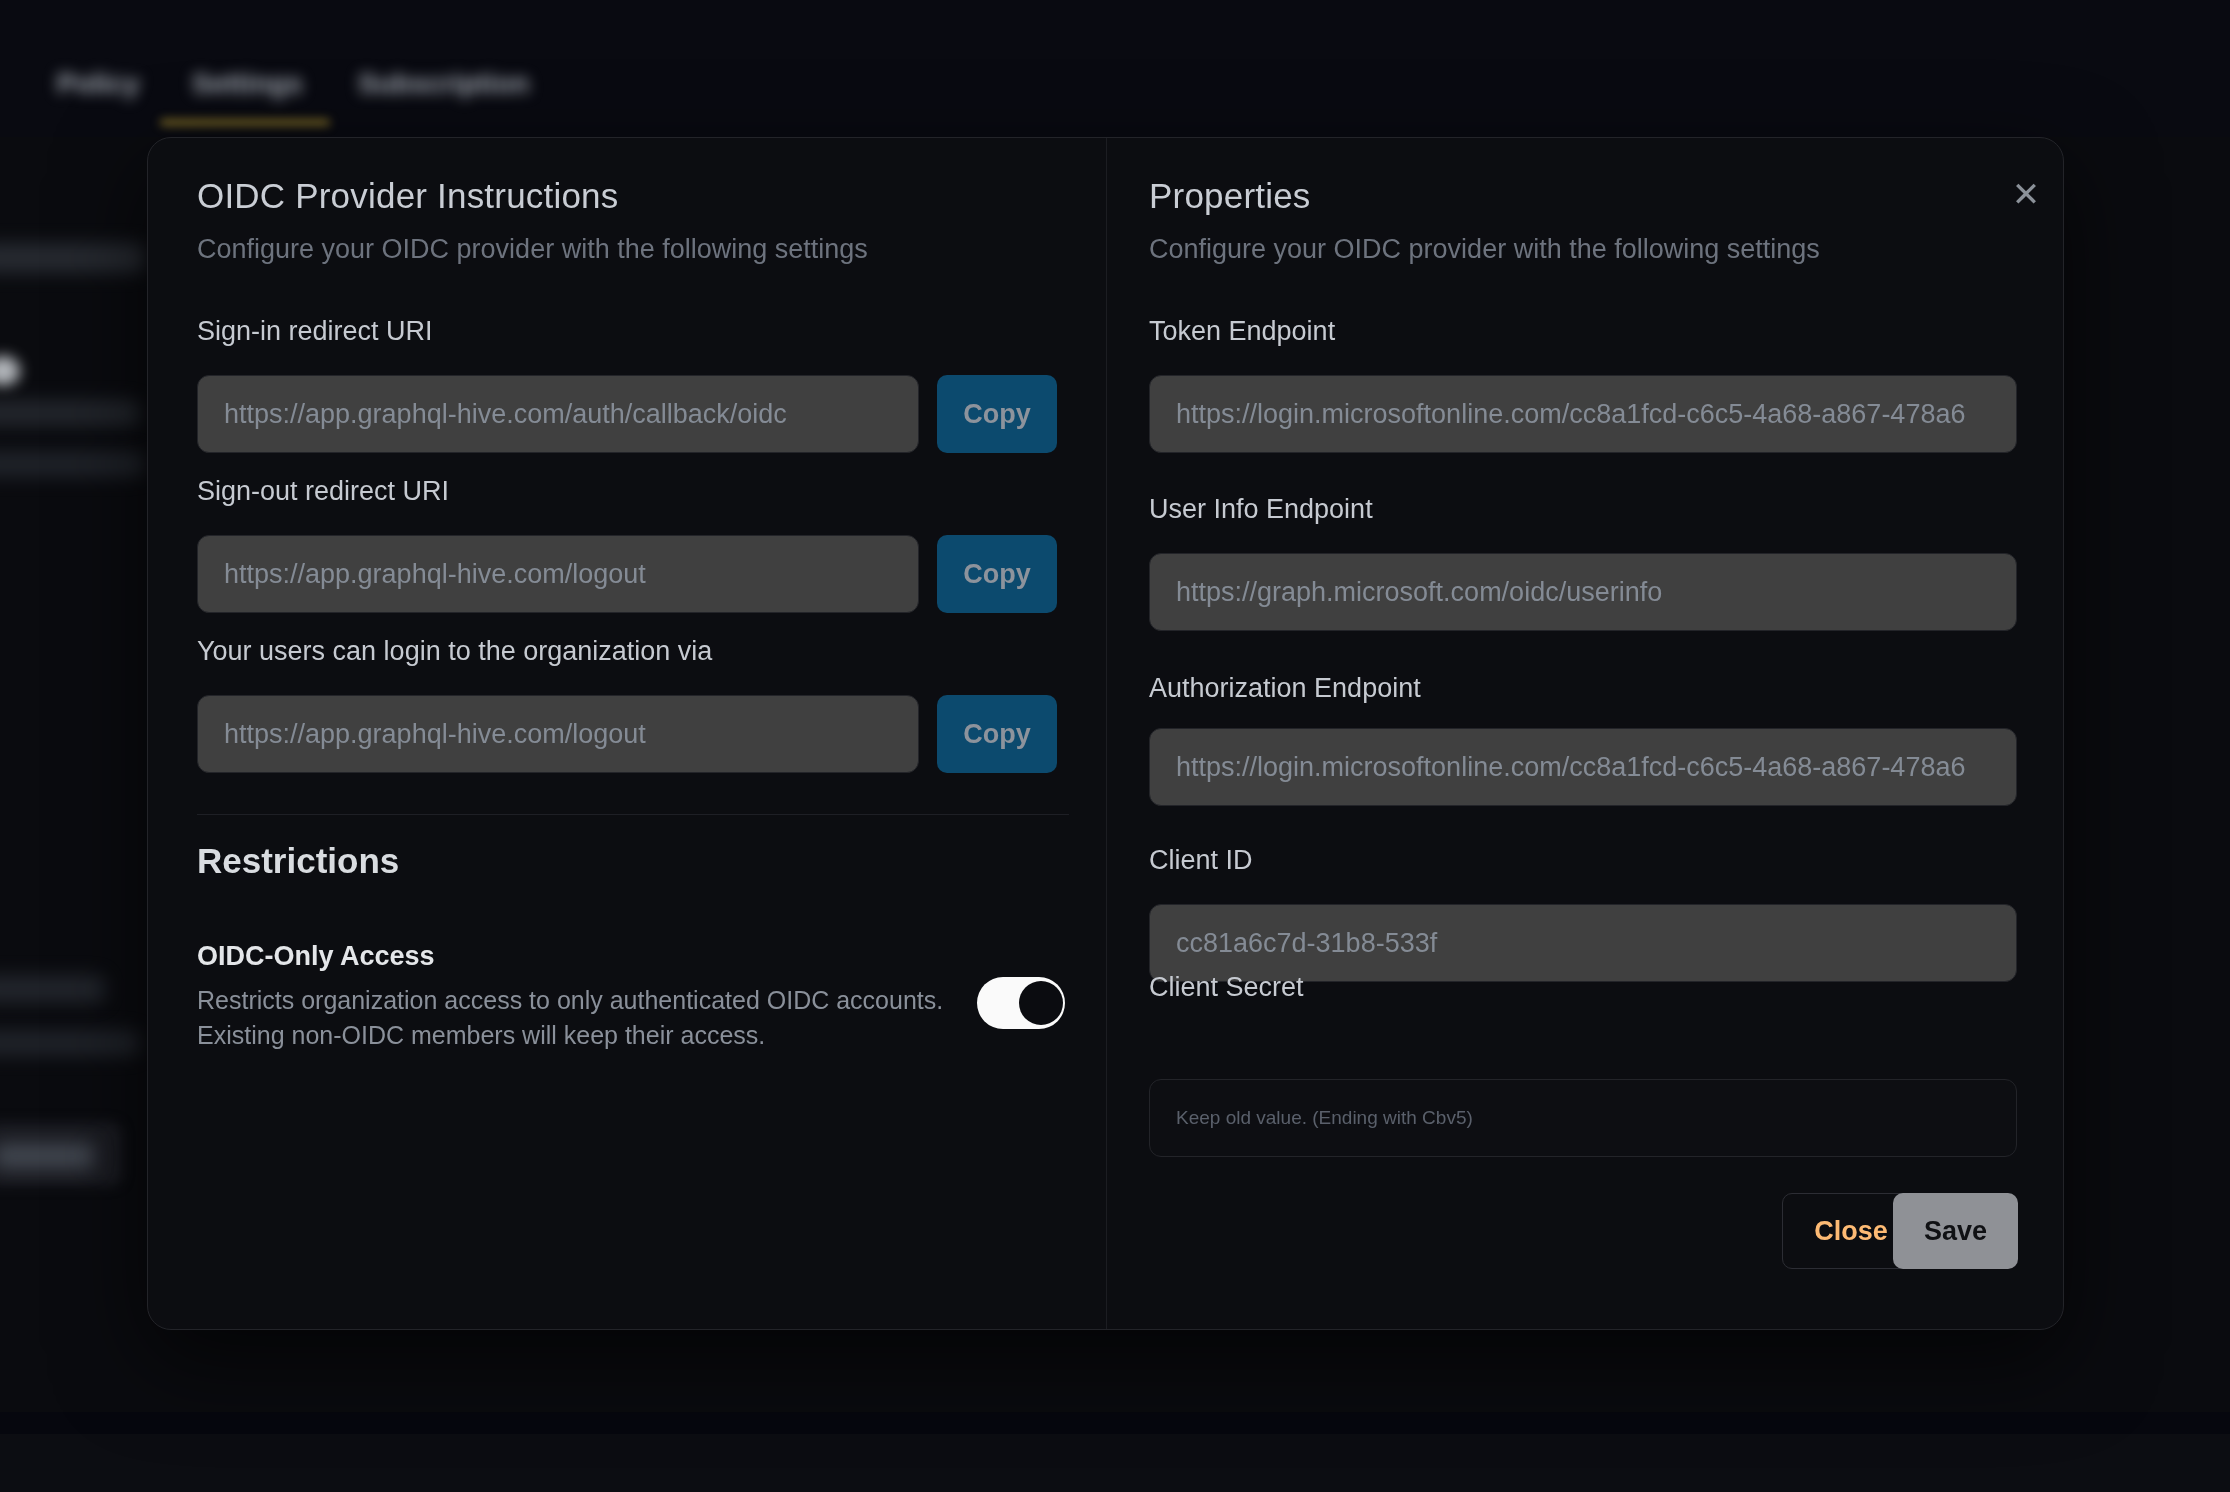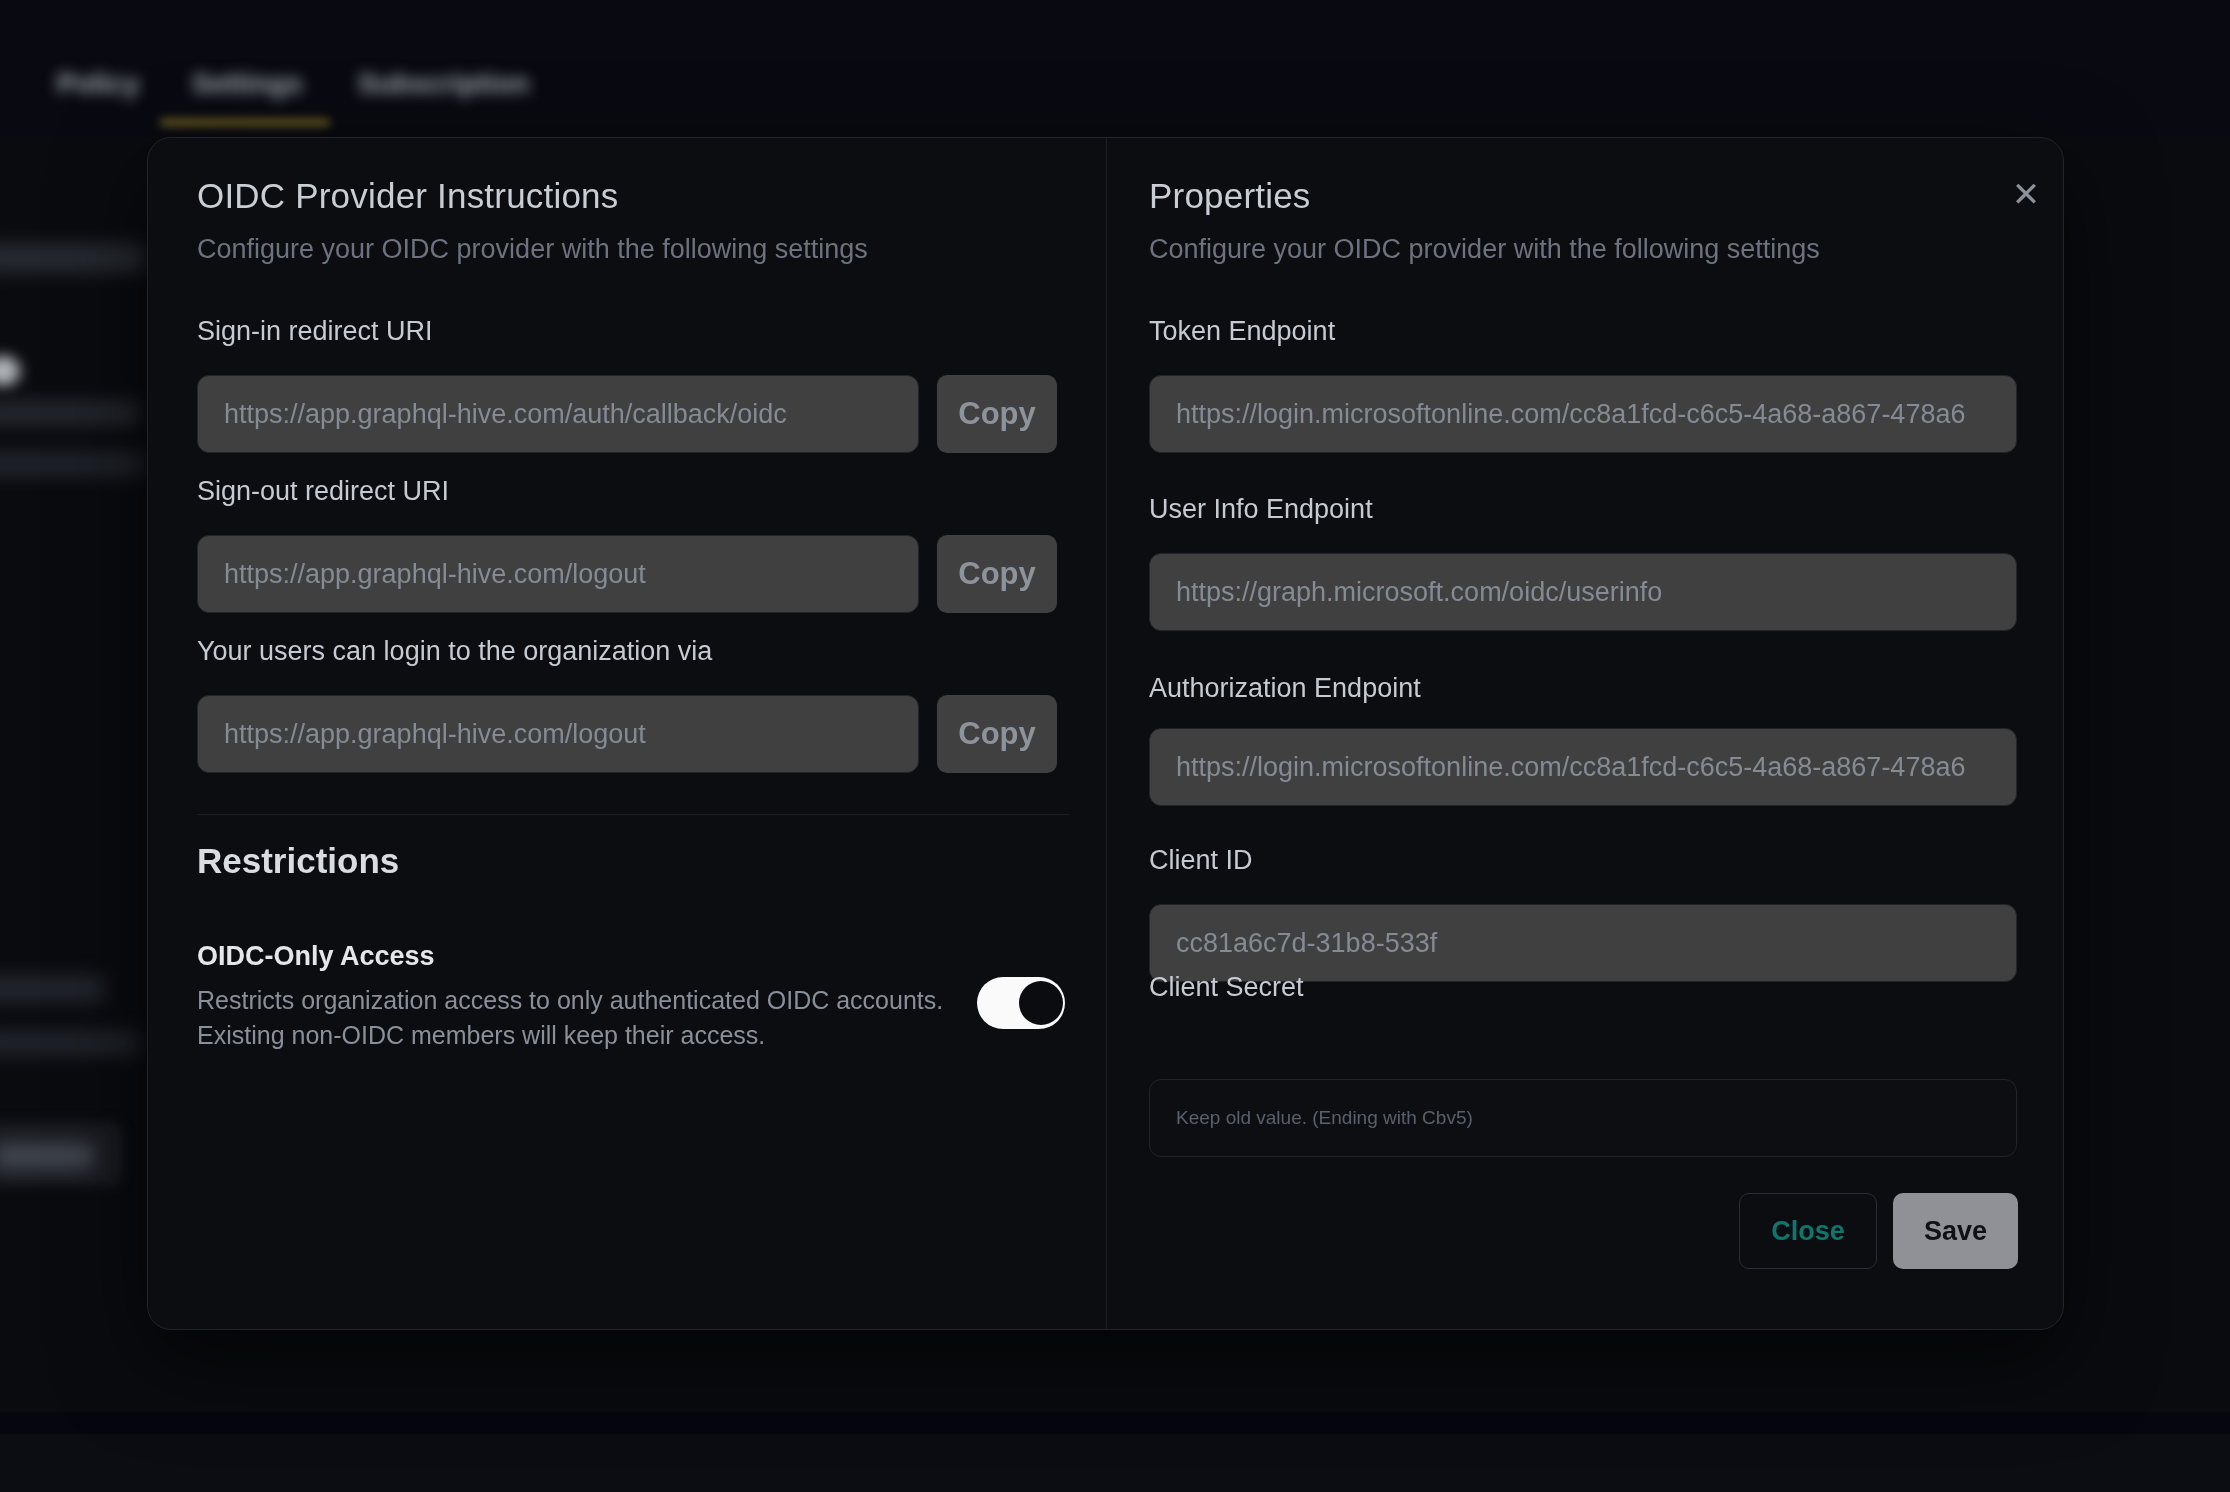--- a/index.html
+++ b/index.html
@@ -34,23 +34,23 @@
   .col-divider{position:absolute;left:958px;top:0;width:1px;height:100%;background:#1c1d22;}
   .section-title{position:absolute;font-size:35px;font-weight:500;color:#c9cdd4;letter-spacing:.2px;}
   .section-subtitle{position:absolute;font-size:27px;font-weight:400;color:#6d737e;}
   .field-label{position:absolute;font-size:27px;font-weight:500;color:#c6cad1;margin-top:7px;}
   .text-input{
     position:absolute;height:78px;border:1px solid #232429;border-radius:12px;background:#404040;
     box-sizing:border-box;display:flex;align-items:center;padding:0 26px;
     font-size:27px;color:#848b95;white-space:nowrap;overflow:hidden;
   }
   .copy-btn{
-    position:absolute;width:120px;height:78px;border-radius:10px;background:#404040;
+    position:absolute;width:120px;height:78px;border-radius:10px;background:#0c4a6e;
     display:flex;align-items:center;justify-content:center;
-    font-size:31px;font-weight:600;color:#8d939c;cursor:pointer;
+    font-size:27px;font-weight:600;color:#8d939c;cursor:pointer;
   }
   .hr{position:absolute;height:1px;background:#1e1f25;}
   .restrictions-title{position:absolute;font-size:35px;font-weight:700;color:#d9dce0;}
   .toggle-label{position:absolute;font-size:27px;font-weight:700;color:#e4e6e9;}
   .toggle-desc{position:absolute;font-size:25px;font-weight:400;color:#8a909a;line-height:35px;}
   .toggle{
     position:absolute;left:829px;top:839px;width:88px;height:52px;border-radius:26px;
     background:#fafafa;cursor:pointer;
   }
   .toggle .knob{
@@ -63,21 +63,21 @@
   .secret-input{
     position:absolute;height:78px;border:1px solid #232429;border-radius:12px;background:#0d0e12;
     box-sizing:border-box;padding:0 26px;font-size:19px;color:#848b95;outline:none;
     font-family:"Liberation Sans","DejaVu Sans",sans-serif;width:868px;
   }
   .secret-input::placeholder{color:#5a606b;opacity:1;}
   .btn{
     position:absolute;height:76px;border-radius:10px;display:flex;align-items:center;justify-content:center;
     font-size:27px;font-weight:600;cursor:pointer;box-sizing:border-box;
   }
-  .btn-close{left:1591px;top:1055px;width:138px;border:1px solid #2c2d34;color:#0f766e;background:transparent;}
+  .btn-close{left:1634px;top:1055px;width:138px;border:1px solid #2c2d34;color:#fdba74;background:transparent;}
   .btn-save{left:1745px;top:1055px;width:125px;background:#8f9196;color:#101114;}
 </style>
 </head>
 <body>
 
 <div class="screen">
 
   <div class="top-strip"></div>
   <div class="tabbar">
     <div class="tab" style="left:57px;">Policy</div>

